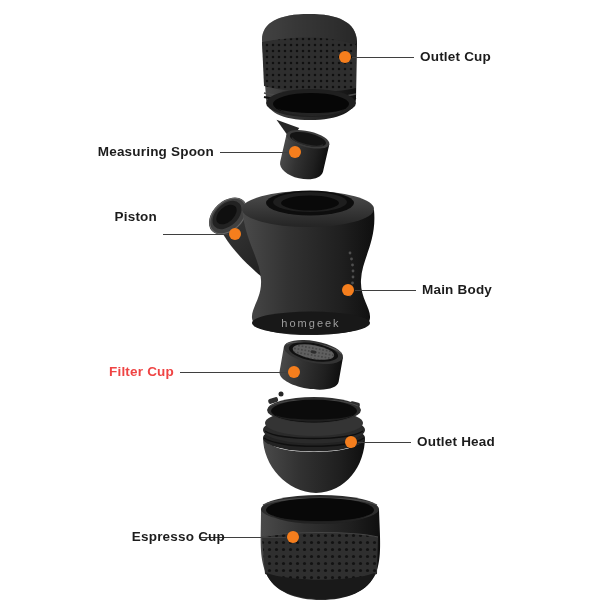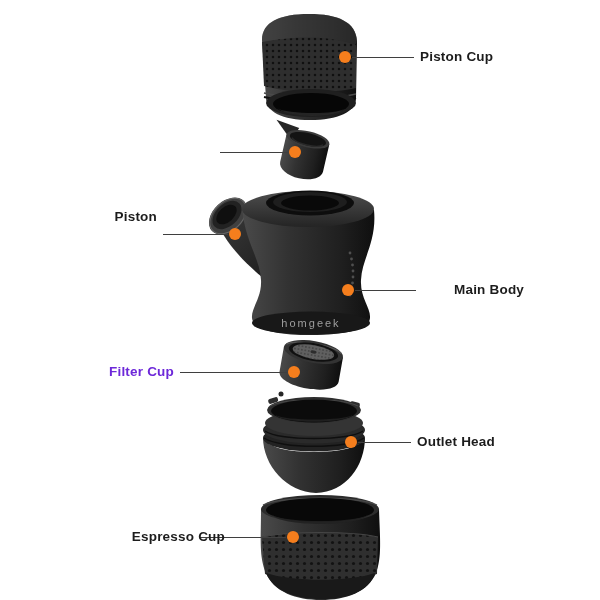--- a/index.html
+++ b/index.html
@@ -140,32 +140,33 @@
       <ellipse cx="314" cy="410" rx="47" ry="13" fill="#2e2e2e"></ellipse>
       <path d="M270,406 C286,398 342,398 358,406" stroke="#4a4a4a" stroke-width="1.2" fill="none"></path>
       <ellipse cx="314" cy="411" rx="43" ry="11.4" fill="#0b0b0b"></ellipse>
       <path d="M275,415 C287,421 341,421 353,415 C344,424 284,424 275,415 Z" fill="#1f1f1f"></path>
     </g>
   </svg>
 
   <div id="callouts">
       <span class="dot" style="left: 339px; top: 51px; background: rgb(245, 126, 29);"></span>
       <span class="line" style="left: 352px; width: 62px; top: 57px; background: rgb(63, 63, 63);"></span>
-      <span class="label right" style="left: 420px; top: 57px; color: rgb(28, 28, 28);">Piston Cup</span>
+      <span class="label right" style="left: 420px; top: 57px; color: rgb(28, 28, 28);">Outlet Cup</span>
       <span class="dot" style="left: 289px; top: 146px; background: rgb(245, 126, 29);"></span>
       <span class="line" style="left: 220px; width: 68px; top: 152px; background: rgb(63, 63, 63);"></span>
+      <span class="label left" style="left: 214px; top: 152px; color: rgb(28, 28, 28);">Measuring Spoon</span>
       <span class="dot" style="left: 229px; top: 228px; background: rgb(245, 126, 29);"></span>
       <span class="line" style="left: 163px; width: 65px; top: 234px; background: rgb(63, 63, 63);"></span>
       <span class="label left" style="left: 157px; top: 217px; color: rgb(28, 28, 28);">Piston</span>
       <span class="dot" style="left: 342px; top: 284px; background: rgb(245, 126, 29);"></span>
       <span class="line" style="left: 355px; width: 61px; top: 290px; background: rgb(63, 63, 63);"></span>
-      <span class="label right" style="left: 422px; top: 290px; color: rgb(28, 28, 28); margin-left: 32px;">Main Body</span>
+      <span class="label right" style="left: 422px; top: 290px; color: rgb(28, 28, 28);">Main Body</span>
       <span class="dot" style="left: 288px; top: 366px; background: rgb(245, 126, 29);"></span>
       <span class="line" style="left: 180px; width: 107px; top: 372px; background: rgb(63, 63, 63);"></span>
-      <span class="label left" style="left: 174px; top: 372px; color: #6d28d9;">Filter Cup</span>
+      <span class="label left" style="left: 174px; top: 372px; color: #ef4444;">Filter Cup</span>
       <span class="dot" style="left: 345px; top: 436px; background: rgb(245, 126, 29);"></span>
       <span class="line" style="left: 358px; width: 53px; top: 442px; background: rgb(63, 63, 63);"></span>
       <span class="label right" style="left: 417px; top: 442px; color: rgb(28, 28, 28);">Outlet Head</span>
       <span class="dot" style="left: 287px; top: 531px; background: rgb(245, 126, 29);"></span>
       <span class="line" style="left: 199px; width: 87px; top: 537px; background: rgb(63, 63, 63);"></span>
       <span class="label left" style="left: 193px; top: 537px; color: rgb(28, 28, 28); margin-left: 32px;">Espresso Cup</span>
     </div>
 </div>
 
 </body></html>

